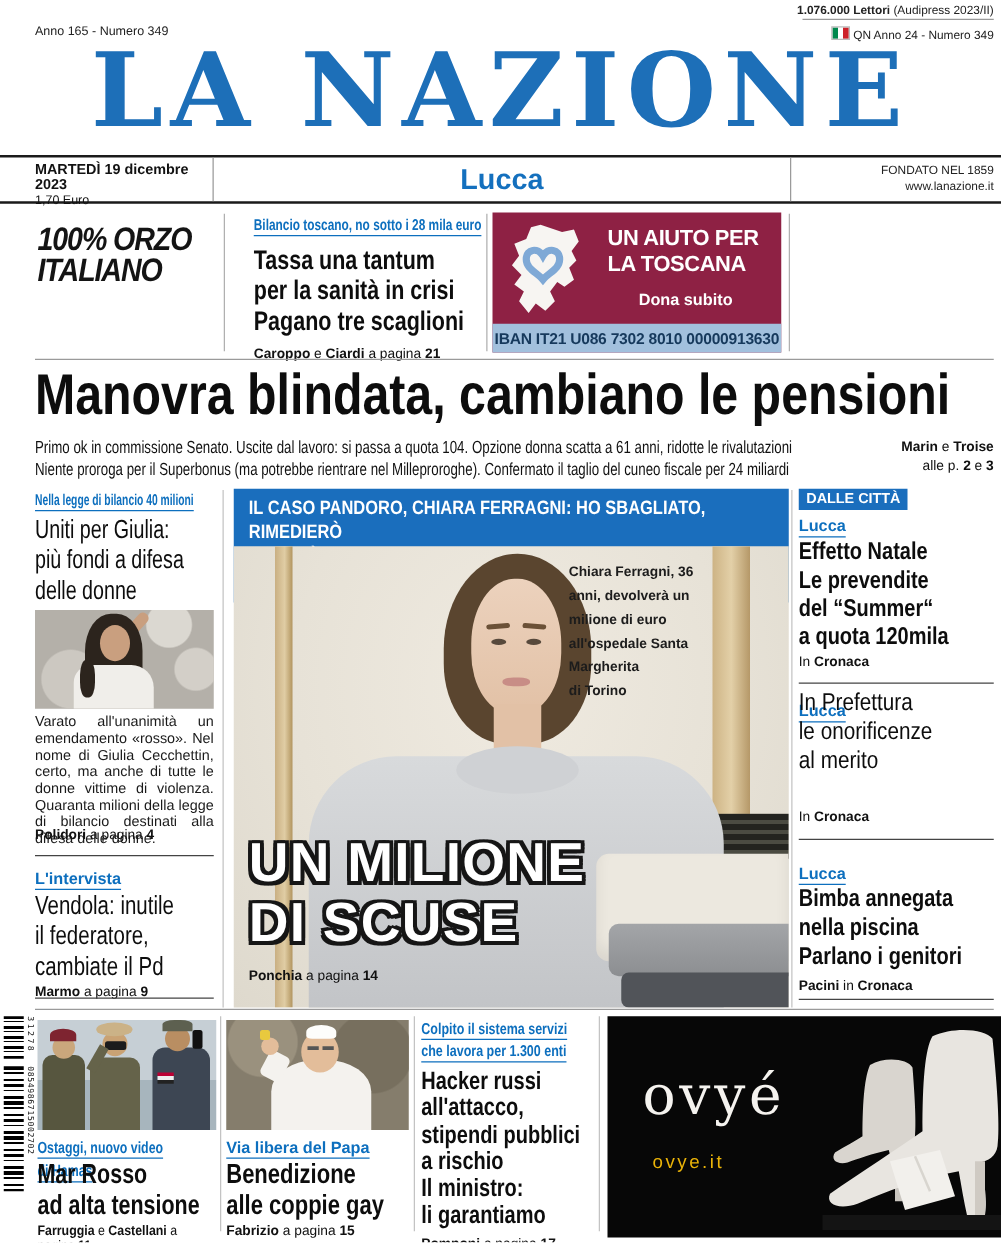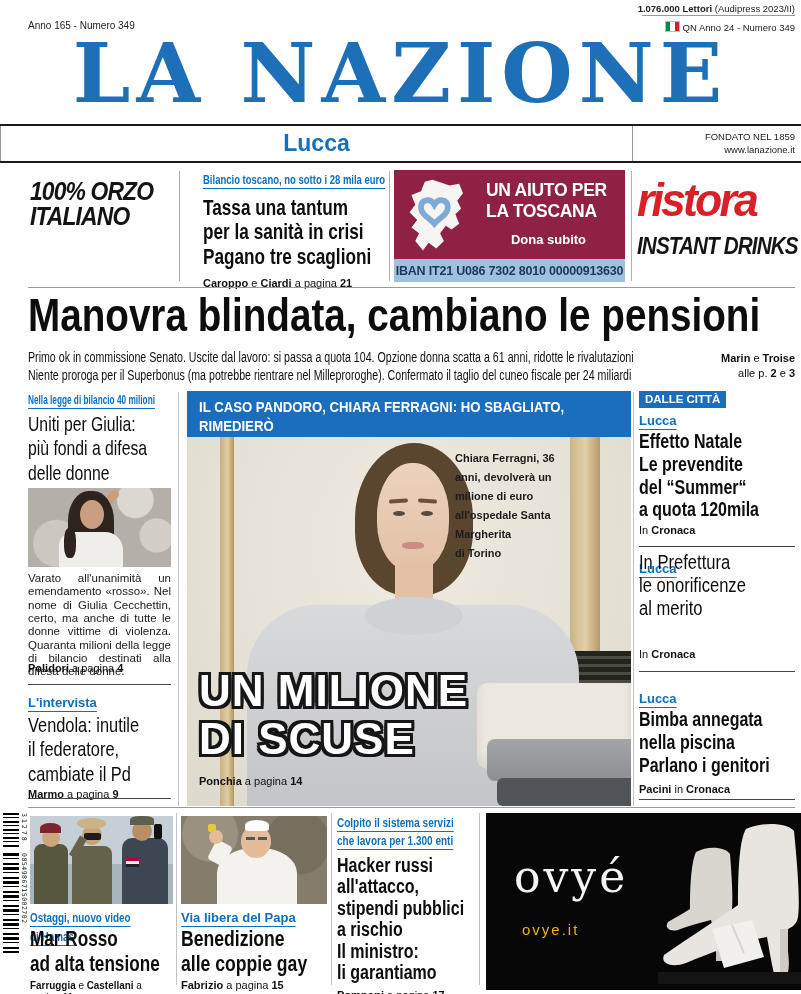--- a/index.html
+++ b/index.html
@@ -38,20 +38,24 @@
   <div class="abs rule" style="left:642px;right:6px;top:15px;"></div>
   <div class="abs" style="right:6px;top:21px;font-size:9.5px;color:#222;">
     <span class="flag"></span>
     <span>QN Anno 24 - Numero 349</span>
   </div>
 
   <div class="abs serif" style="left:0;right:0;top:32px;text-align:center;font-size:82px;font-weight:700;
        color:#1d6fb8;letter-spacing:6px;line-height:1;">LA NAZIONE</div>
 
   <div class="abs" style="left:0;right:0;top:124px;height:39px;border-top:2px solid #1a1a1a;border-bottom:2px solid #1a1a1a;box-sizing:border-box;display:flex;">
+    <div style="width:170px;padding:4px 0 0 28px;box-sizing:border-box;">
+      <div style="font-size:11.5px;font-weight:700;">MARTEDÌ 19 dicembre 2023</div>
+      <div style="font-size:10px;margin-top:1px;">1,70 Euro</div>
+    </div>
     <div style="width:1px;background:#9a9a9a;"></div>
     <div style="flex:1;display:flex;align-items:center;justify-content:center;">
       <span style="font-size:23px;font-weight:700;color:#1470be;">Lucca</span>
     </div>
     <div style="width:1px;background:#9a9a9a;"></div>
     <div style="width:168px;padding:5px 6px 0 0;box-sizing:border-box;text-align:right;font-size:9.5px;color:#222;line-height:1.35;">
       <div>FONDATO NEL 1859</div>
       <div>www.lanazione.it</div>
     </div>
   </div>
@@ -83,24 +87,20 @@
       <div>UN AIUTO PER</div>
       <div>LA TOSCANA</div>
     </div>
     <div style="position:absolute;left:92px;top:62px;width:125px;text-align:center;color:#fff;font-weight:700;font-size:13px;">Dona subito</div>
     <div style="position:absolute;left:0;right:0;bottom:0;height:23px;background:#a2c0dd;display:flex;align-items:center;justify-content:center;
                 color:#16395c;font-weight:700;font-size:12.5px;letter-spacing:-0.2px;">IBAN IT21 U086 7302 8010 00000913630</div>
   </div>
 
   <div class="abs vdiv" style="left:631px;top:171px;height:110px;background:#b0b0b0;"></div>
 
-  <div class="abs" style="left:637px;top:176px;width:158px;">
-    <div style="color:#d92026;font-weight:700;font-style:italic;font-size:47px;letter-spacing:-3px;line-height:1;transform:scaleX(0.95);transform-origin:0 0;">ristora</div>
-    <div style="color:#151515;font-weight:700;font-style:italic;font-size:23px;letter-spacing:-1px;margin-top:10px;transform:scaleX(0.9);transform-origin:0 0;white-space:nowrap;">INSTANT DRINKS</div>
-  </div>
 
   <div class="abs rule" style="left:28px;right:6px;top:287px;"></div>
 
   <div class="abs" style="left:28px;top:291px;width:767px;">
     <div class="hl cond" style="--sx:0.84;font-size:46px;line-height:1.05;letter-spacing:0;">Manovra blindata, cambiano le pensioni</div>
   </div>
   <div class="abs" style="left:28px;top:349px;width:668px;">
     <div class="pre cond" style="--sx:0.76;font-size:14px;line-height:1.25;color:#111;">Primo ok in commissione Senato. Uscite dal lavoro: si passa a quota 104. Opzione donna scatta a 61 anni, ridotte le rivalutazioni
 Niente proroga per il Superbonus (ma potrebbe rientrare nel Milleproroghe). Confermato il taglio del cuneo fiscale per 24 miliardi</div>
   </div>

